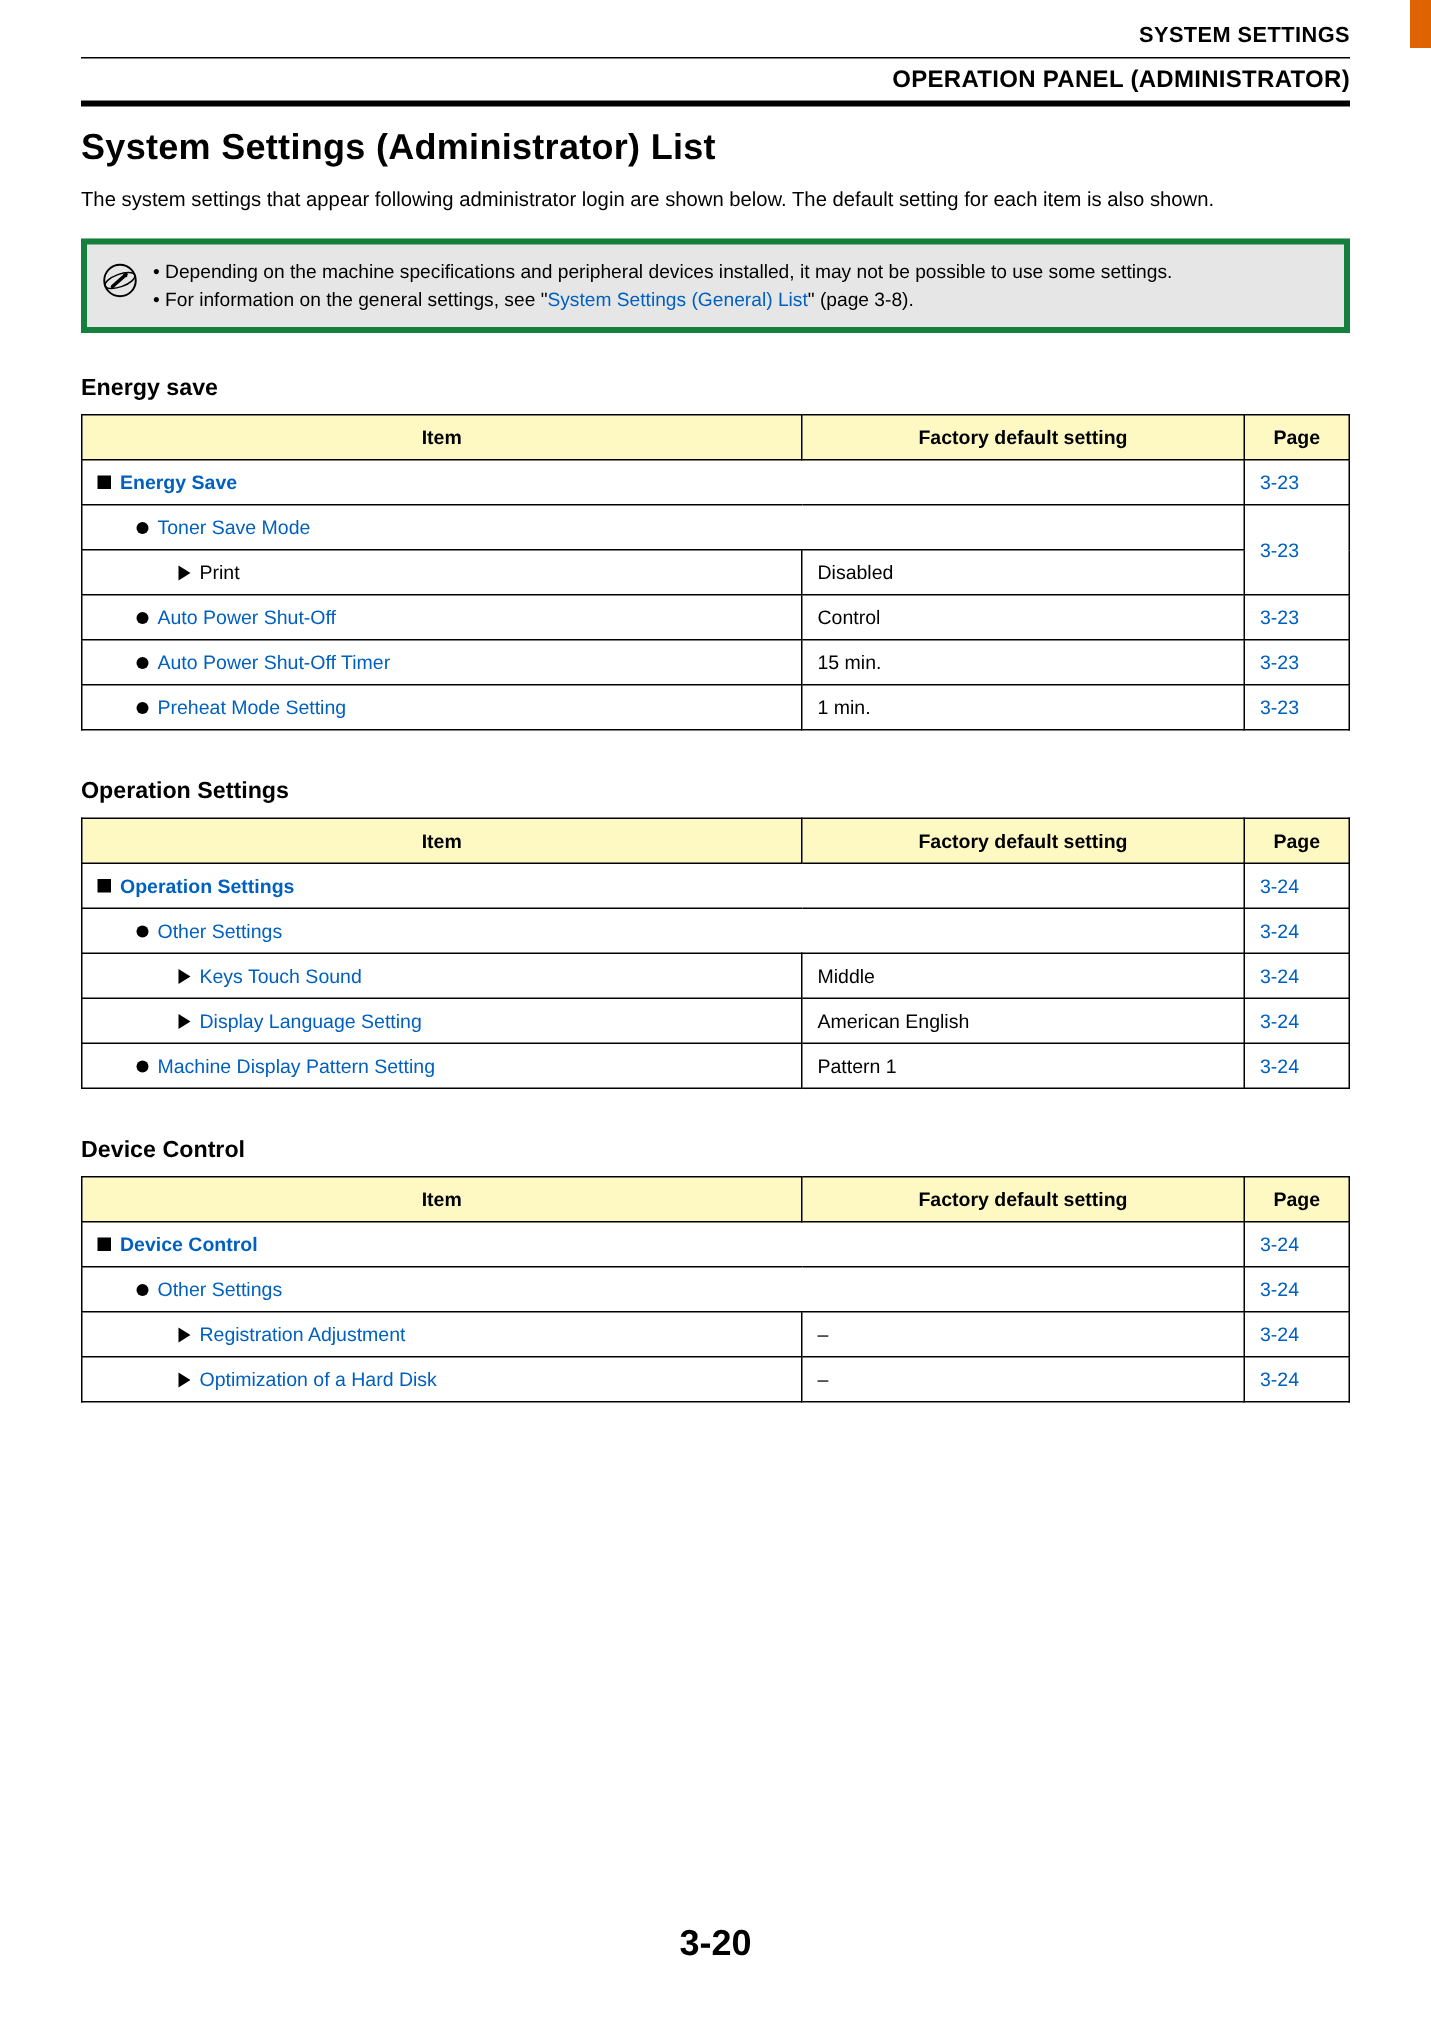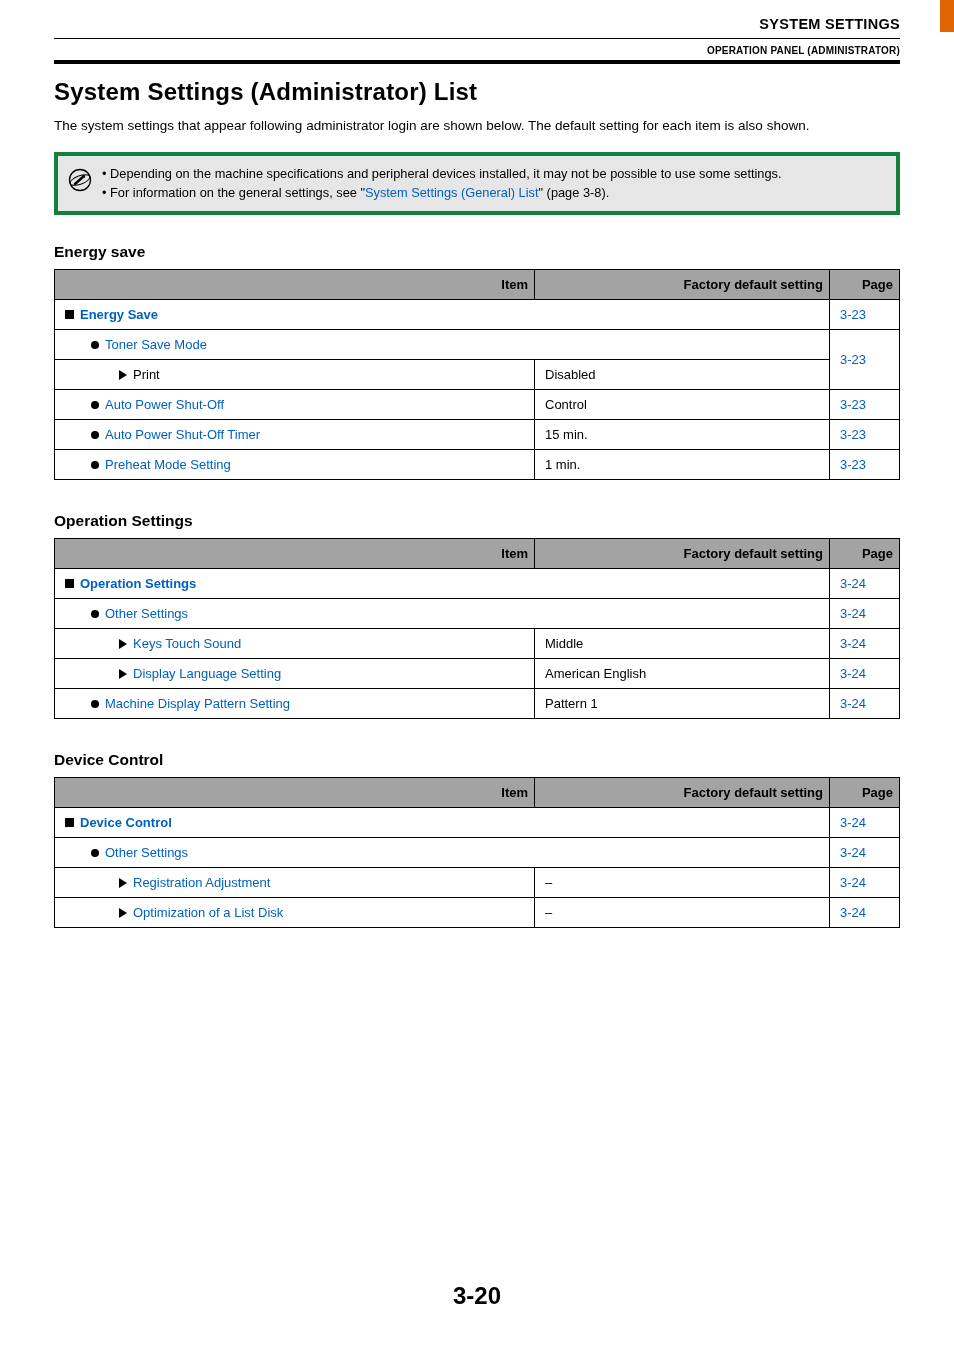--- a/index.html
+++ b/index.html
@@ -2,34 +2,34 @@
 <html><head>
 <meta charset="utf-8">
 <style>
   * { box-sizing: border-box; margin: 0; padding: 0; }
   html, body { width: 954px; background: #fff; font-family: Arial, Helvetica, sans-serif; color: #000; }
   .page { width: 954px; min-height: 1350px; position: relative; padding: 0 54px 40px 54px; }
   .color-bar { position: absolute; top: 0; right: 0; width: 14px; height: 32px; background: #df6300; }
   .header-area { padding-top: 16px; }
   .running-head { font-weight: bold; font-size: 14.5px; text-align: right; letter-spacing: 0.3px; }
   .thin-rule { border: none; border-top: 1.5px solid #000; margin: 6px 0 6px 0; }
-  .subhead { font-weight: bold; font-size: 10px; text-align: right; letter-spacing: 0.2px; padding-bottom: 4px; }
+  .subhead { font-weight: bold; font-size: 16px; text-align: right; letter-spacing: 0.2px; padding-bottom: 4px; }
   .thick-rule { border: none; border-top: 4px solid #000; margin: 0 0 14px 0; }
   h1.page-title { font-size: 24px; font-weight: bold; margin-bottom: 10px; letter-spacing: 0.2px; }
   p.intro { font-size: 13.5px; line-height: 1.45; margin-bottom: 16px; }
   .note-box { display: flex; align-items: flex-start; background: #e6e6e6; border: 4px solid #15803d; padding: 8px 12px 8px 10px; margin-bottom: 28px; }
   .note-icon { flex: 0 0 auto; margin-right: 10px; margin-top: 4px; }
   .note-icon svg { display: block; }
   .note-lines { font-size: 12.8px; line-height: 1.55; }
   .note-lines .line { display: block; }
   a.link, span.link { color: #0060c0; text-decoration: none; }
   h2.section-title { font-size: 15.5px; font-weight: bold; margin: 0 0 8px 0; }
   table.settings { width: 100%; border-collapse: collapse; margin-bottom: 32px; table-layout: fixed; }
   table.settings th, table.settings td { border: 1px solid #000; font-size: 13px; vertical-align: middle; }
-  table.settings th { background: #a3a3a3; font-weight: bold; text-align: right; padding: 7px 6px; }
+  table.settings th { background: #fef9c3; font-weight: bold; text-align: center; padding: 7px 6px; }
   table.settings th.col-item { width: 480px; }
   table.settings th.col-default { width: auto; }
   table.settings th.col-page { width: 70px; }
   table.settings td { padding: 7px 10px; }
   table.settings td.page-cell { text-align: left; color: #0060c0; }
   .bullet { display: inline-block; vertical-align: middle; margin-right: 6px; }
   .bullet.square { width: 9px; height: 9px; background: #000; margin-top: -2px; }
   .bullet.disc { width: 8px; height: 8px; border-radius: 50%; background: #000; margin-top: -1px; }
   .bullet.tri { width: 0; height: 0; border-top: 5px solid transparent; border-bottom: 5px solid transparent; border-left: 8px solid #000; margin-top: -1px; }
   .indent-0 { padding-left: 10px !important; font-weight: bold; }
@@ -164,21 +164,21 @@
           <tr>
             <td class="item-cell indent-1" colspan="2"><span class="bullet disc"></span><a href="#" class="link-text" style="text-decoration: none;">Other Settings</a></td>
             <td class="page-cell">3-24</td>
           </tr>
           <tr>
             <td class="item-cell indent-2"><span class="bullet tri"></span><a href="#" class="link-text" style="text-decoration: none;">Registration Adjustment</a></td>
             <td>–</td>
             <td class="page-cell">3-24</td>
           </tr>
           <tr>
-            <td class="item-cell indent-2"><span class="bullet tri"></span><a href="#" class="link-text" style="text-decoration: none;">Optimization of a List Disk</a></td>
+            <td class="item-cell indent-2"><span class="bullet tri"></span><a href="#" class="link-text" style="text-decoration: none;">Optimization of a Hard Disk</a></td>
             <td>–</td>
             <td class="page-cell">3-24</td>
           </tr>
         </tbody>
       </table>
     </div>
 
   <div class="page-number">3-20</div>
 </div>
 

